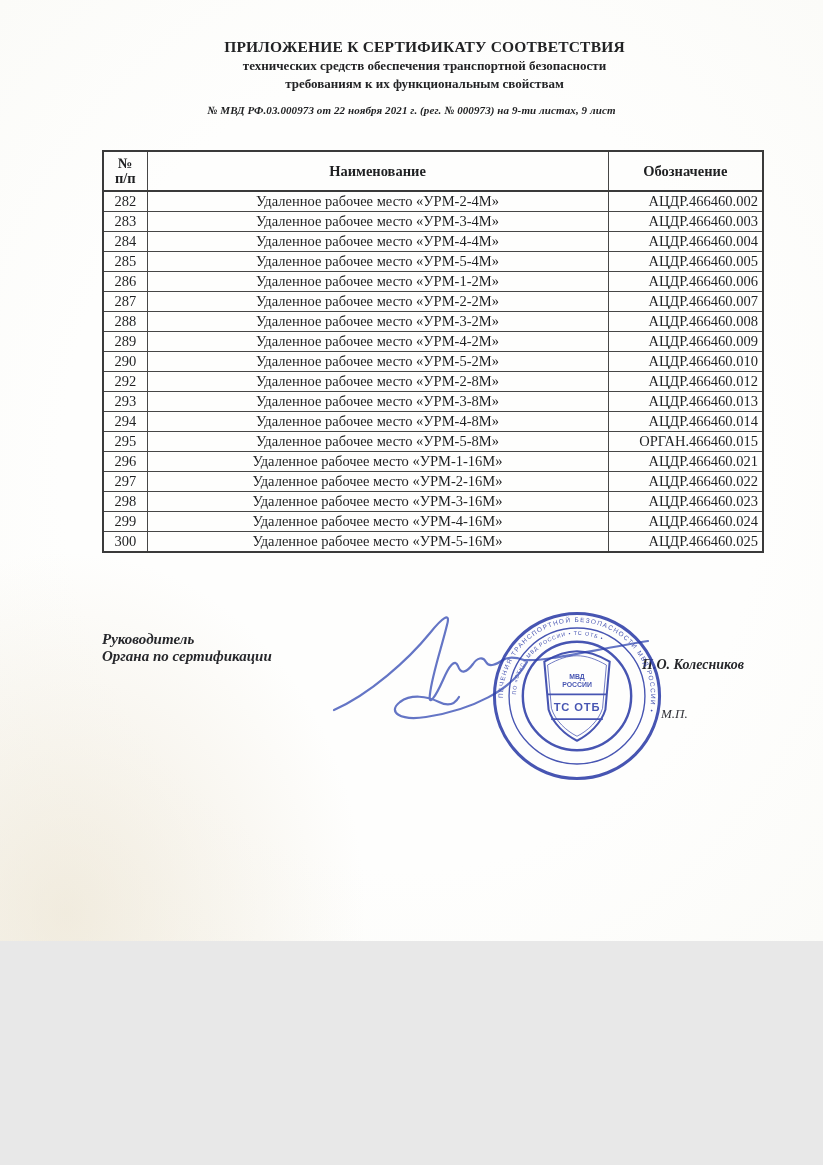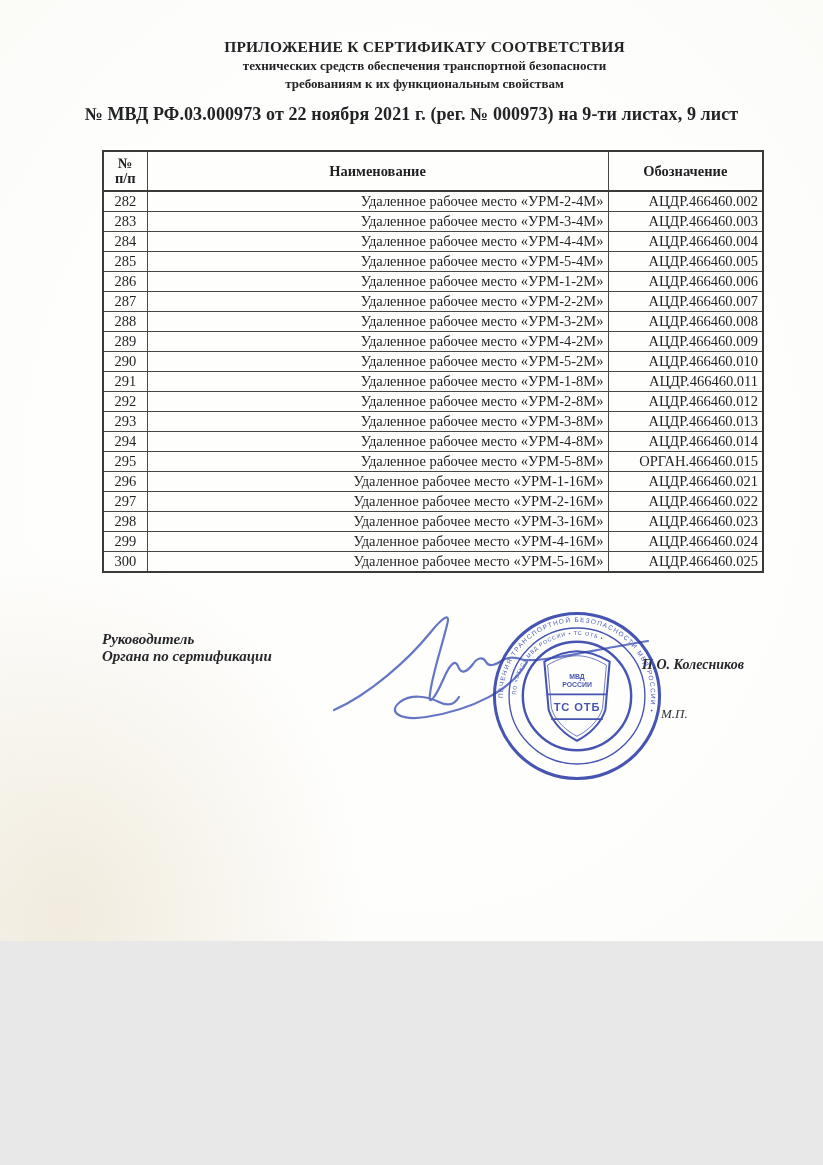--- a/index.html
+++ b/index.html
@@ -10,37 +10,37 @@
       radial-gradient(ellipse at 50% 50%, #fefefd 60%, #fbfbf8 100%);
     overflow:hidden;
     font-family:"Liberation Serif", serif;
     color:#222325;
   }
   
   .doc-header{position:absolute;left:0;top:0;width:100%;text-align:center;padding-left:26px;box-sizing:border-box;}
   .doc-title{position:absolute;left:26px;right:0;top:38px;font-size:15.5px;font-weight:bold;letter-spacing:.2px;}
   .doc-sub1{position:absolute;left:26px;right:0;top:58px;font-size:13px;font-weight:bold;}
   .doc-sub2{position:absolute;left:26px;right:0;top:76px;font-size:13px;font-weight:bold;}
-  .doc-reg{position:absolute;left:0;right:0;top:104px;font-size:18px;font-weight:bold;letter-spacing:.1px;}
+  .doc-reg{position:absolute;left:0;right:0;top:104px;font-size:11px;font-weight:bold;letter-spacing:.1px;font-style:italic;}
   .doc-header>div{text-align:center;}
   
   table.doc-table{
     position:absolute;left:102px;top:150px;width:660px;
     border-collapse:collapse;table-layout:fixed;
     font-size:14.5px;color:#1f2022;
   }
   .doc-table th,.doc-table td{border:1px solid #464646;}
   .doc-table{border:2px solid #3a3a3a;}
   .doc-table thead th{height:36px;font-weight:bold;text-align:center;vertical-align:middle;border-bottom:2px solid #3a3a3a;}
   .doc-table col.c-num{width:44px;}
   .doc-table col.c-name{width:461px;}
   .doc-table col.c-des{width:155px;}
   .doc-table tbody td{height:19px;line-height:19px;padding:0 4px;white-space:nowrap;overflow:hidden;}
   .doc-table td.col-num{text-align:center;padding:0;}
-  .doc-table td.col-name{text-align:right;padding-left:4px;}
+  .doc-table td.col-name{text-align:center;padding-left:4px;}
   .doc-table td.col-des{text-align:right;padding-left:8px;}
   .th-num span{display:block;line-height:15px;}
   
   .sig-role{position:absolute;left:102px;top:631px;font-size:15px;font-weight:bold;font-style:italic;line-height:17px;color:#26272b;}
   .signer-name{position:absolute;left:642px;top:649px;font-size:14px;font-weight:bold;font-style:italic;color:#26272b;margin-top:8px;}
   .mp-mark{position:absolute;left:661px;top:706px;font-size:13px;font-style:italic;color:#33343a;}
   
   .sig-blue{position:absolute;left:330px;top:598px;}
   .stamp-mvd{position:absolute;left:491px;top:610px;opacity:.88;}
   .stamp-tinko{position:absolute;left:486px;top:1003px;opacity:.85;}
@@ -126,25 +126,20 @@
           <td class="col-num">289</td>
           <td class="col-name">Удаленное рабочее место «УРМ-4-2М»</td>
           <td class="col-des">АЦДР.466460.009</td>
         </tr>
         <tr>
           <td class="col-num">290</td>
           <td class="col-name">Удаленное рабочее место «УРМ-5-2М»</td>
           <td class="col-des">АЦДР.466460.010</td>
         </tr>
         <tr>
-          <td class="col-num">291</td>
-          <td class="col-name">Удаленное рабочее место «УРМ-1-8М»</td>
-          <td class="col-des">АЦДР.466460.011</td>
-        </tr>
-        <tr>
           <td class="col-num">292</td>
           <td class="col-name">Удаленное рабочее место «УРМ-2-8М»</td>
           <td class="col-des">АЦДР.466460.012</td>
         </tr>
         <tr>
           <td class="col-num">293</td>
           <td class="col-name">Удаленное рабочее место «УРМ-3-8М»</td>
           <td class="col-des">АЦДР.466460.013</td>
         </tr>
         <tr>

